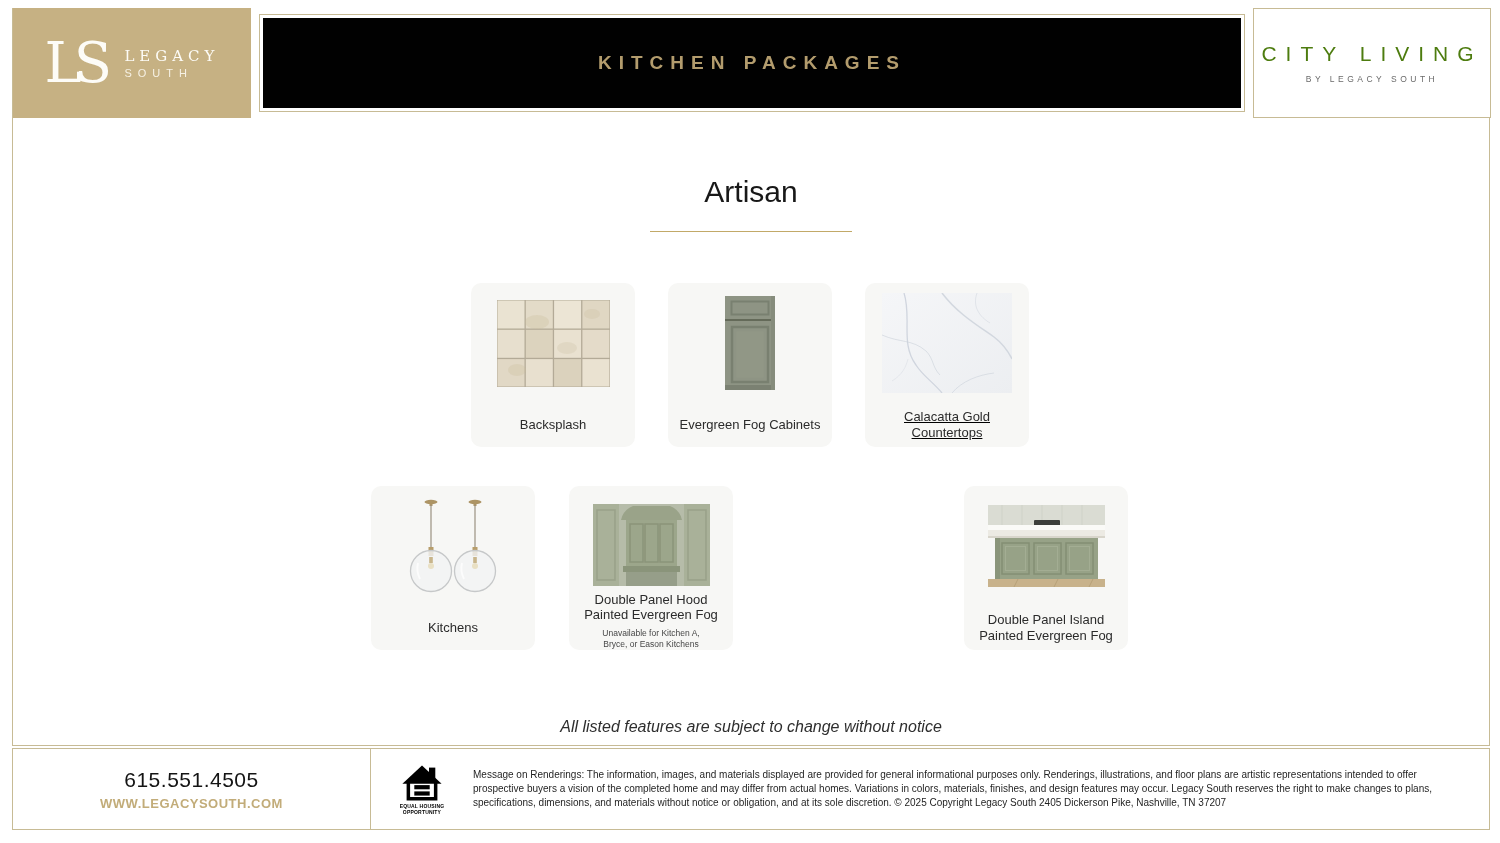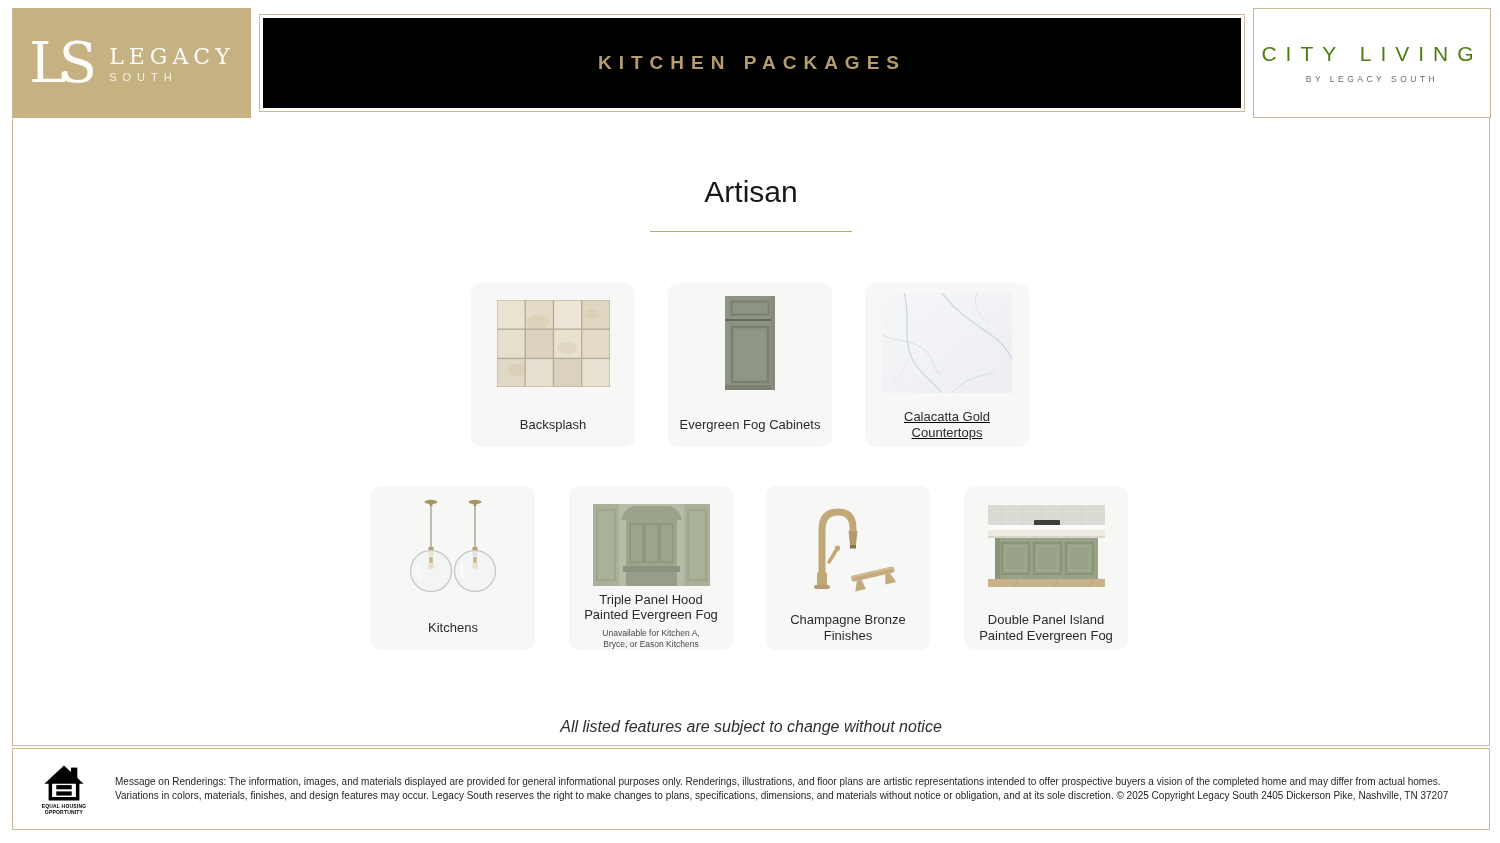--- a/index.html
+++ b/index.html
@@ -16,21 +16,21 @@
     box-sizing:border-box;background:#fff;
   }
 
   
   .logo-block{
     position:absolute;left:0;top:0;width:238px;height:110px;background:#c6b183;
     display:flex;align-items:center;justify-content:center;gap:12px;color:#fdfcf7;
   }
   .monogram{font-family:"DejaVu Serif",serif;font-size:56px;letter-spacing:-0.14em;line-height:1;padding-right:8px;}
   .logo-name{display:flex;flex-direction:column;align-items:flex-start;gap:2px;}
-  .logo-name .line1{font-family:"DejaVu Serif",serif;font-size:22px;letter-spacing:5px;}
+  .logo-name .line1{font-family:"DejaVu Serif",serif;font-size:15px;letter-spacing:5px;}
   .logo-name .line2{font-size:11px;letter-spacing:6px;color:#f6f1e4;}
 
   .banner-frame{
     position:absolute;left:246px;top:6px;width:986px;height:98px;
     border:1px solid #c7bb95;box-sizing:border-box;background:#fff;
   }
   .banner{
     position:absolute;left:3px;top:3px;right:3px;bottom:3px;background:#010101;
     display:flex;align-items:center;justify-content:center;
   }
@@ -228,46 +228,26 @@
         <rect x="95" y="6" width="18" height="70" fill="none" stroke="#99a189" stroke-width="1.5"></rect>
         <path d="M28,16 Q30,6 40,2 L77,2 Q87,6 89,16 Z" fill="#9aa389"></path>
         <rect x="33" y="16" width="51" height="46" fill="#9ca68b"></rect>
         <rect x="37" y="20" width="13" height="38" fill="none" stroke="#8a947a" stroke-width="1.5"></rect>
         <rect x="52" y="20" width="13" height="38" fill="none" stroke="#8a947a" stroke-width="1.5"></rect>
         <rect x="67" y="20" width="13" height="38" fill="none" stroke="#8a947a" stroke-width="1.5"></rect>
         <rect x="30" y="62" width="57" height="6" fill="#8a947a"></rect>
         <rect x="33" y="68" width="51" height="14" fill="#7c8570" opacity="0.55"></rect>
       </svg>
     </div>
-    <div class="card-label pre">Triple Panel Hood
+    <div class="card-label pre">Double Panel Hood
 Painted Evergreen Fog</div>
     <div class="card-note pre">Unavailable for Kitchen A,
 Bryce, or Eason Kitchens</div>
   </div>
 
-  <div class="card r2 c2-3">
-    <div class="card-img">
-      <svg width="112" height="92" viewBox="0 0 112 92">
-        <path d="M30,76 L30,30 Q30,12 46,12 Q61,12 61,28 L61,32" fill="none" stroke="#c0a878" stroke-width="7" stroke-linecap="round"></path>
-        <path d="M56.5,31 h9 l-1.5,14 h-6 Z" fill="#b39b6e"></path>
-        <rect x="58" y="45" width="6" height="3.5" fill="#8a7550"></rect>
-        <rect x="25" y="72" width="10" height="15" rx="2" fill="#c0a878"></rect>
-        <rect x="22" y="85" width="16" height="4" rx="2" fill="#b59d70"></rect>
-        <line x1="37" y1="62" x2="45" y2="49" stroke="#c0a878" stroke-width="3.5" stroke-linecap="round"></line>
-        <circle cx="45.5" cy="48" r="2.6" fill="#c0a878"></circle>
-        <g transform="translate(60,82) rotate(-13)">
-          <rect x="0" y="-6" width="44" height="6" rx="2.5" fill="#c3ab7d"></rect>
-          <path d="M5,0 L1,10 L12,10 L10,0 Z" fill="#c3ab7d"></path>
-          <path d="M34,0 L32,10 L43,10 L39,0 Z" fill="#c3ab7d"></path>
-          <rect x="0" y="-6" width="44" height="2" rx="1" fill="#d3bd90"></rect>
-        </g>
-      </svg>
-    </div>
-    <div class="card-label pre">Champagne Bronze Finishes</div>
-  </div>
 
   <div class="card r2 c2-4">
     <div class="card-img">
       <svg width="117" height="82" viewBox="0 0 117 82">
         <rect width="117" height="22" fill="#dadcd3"></rect>
         <g stroke="#cfd2c8" stroke-width="1">
           <line x1="14" y1="0" x2="14" y2="20"></line>
             <line x1="34" y1="0" x2="34" y2="20"></line>
           <line x1="54" y1="0" x2="54" y2="20"></line>
             <line x1="74" y1="0" x2="74" y2="20"></line>
@@ -292,20 +272,24 @@
       </svg>
     </div>
     <div class="card-label pre">Double Panel Island
 Painted Evergreen Fog</div>
   </div>
 
   <div class="notice">All listed features are subject to change without notice</div>
 </div>
 
 <div id="footer">
+  <div class="footer-left">
+    <span class="phone">615.551.4505</span>
+    <span class="website">WWW.LEGACYSOUTH.COM</span>
+  </div>
   <div class="footer-eho">
     <div class="eho">
       <svg width="42" height="38" viewBox="0 0 60 54">
         <rect x="40" y="5" width="9" height="16" fill="#000"></rect>
         <rect x="8" y="26" width="44" height="26" fill="#000"></rect>
         <rect x="13" y="26" width="34" height="21" fill="#fff"></rect>
         <polygon points="30,2 2,28 58,28" fill="#000"></polygon>
         <rect x="19" y="30" width="22" height="6" fill="#000"></rect>
         <rect x="19" y="39" width="22" height="6" fill="#000"></rect>
       </svg>

